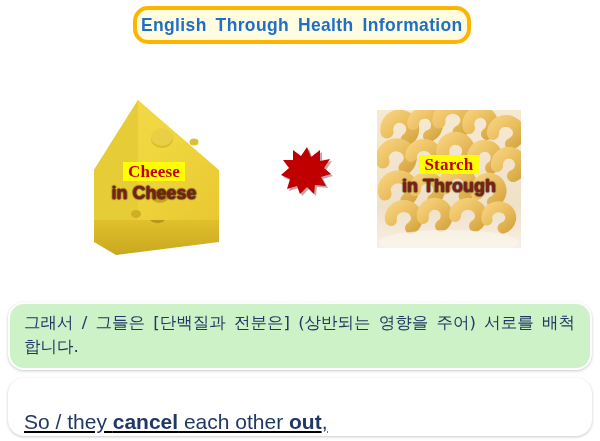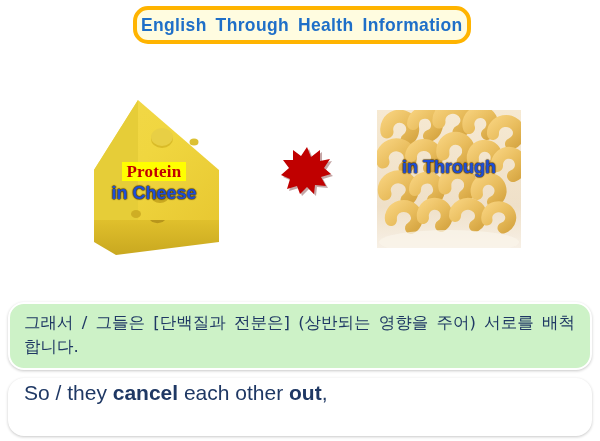--- a/index.html
+++ b/index.html
@@ -95,21 +95,21 @@
     color: #c00000;
     font-weight: bold;
     font-size: 17px;
     line-height: 1.12;
     padding: 0 5px;
     letter-spacing: 0.2px;
     font-family: "Liberation Serif", serif;
   }
   .label-bottom {
     display: block;
-    color: #1d4ed8;
+    color: #7f1d1d;
     font-weight: bold;
     font-size: 18px;
     line-height: 1.2;
     margin-top: 2px;
     text-shadow:
       -1px 0 1px rgba(60,40,0,.55),
        1px 0 1px rgba(60,40,0,.55),
        0 -1px 1px rgba(60,40,0,.55),
        0  1px 1px rgba(60,40,0,.55);
   }
@@ -138,21 +138,22 @@
     line-height: 1.48;
     word-spacing: 3px;
     font-family: "DejaVu Sans", "Liberation Sans", sans-serif;
   }
   #english-panel {
     top: 378px;
     height: 58px;
     background: #ffffff;
     padding: 0 14px;
     display: flex;
-    align-items: flex-start;
+    align-items: flex-end;
+    text-decoration: underline;
   }
   #english-text {
     color: #1f3864;
     font-size: 21px;
     line-height: 1.2;
     white-space: nowrap;
   }
   #english-text b { font-weight: bold; }
 </style>
 </head>
@@ -186,21 +187,21 @@
 
       <path d="M74 128 a9 7 0 0 0 15 0 z" fill="#b8961c"></path>
 
       <ellipse cx="86" cy="47" rx="11" ry="9" fill="#d9bb28"></ellipse>
       <ellipse cx="86" cy="45" rx="11" ry="9" fill="#e8cf45"></ellipse>
       <ellipse cx="118" cy="50" rx="4.5" ry="3.5" fill="#dcc033"></ellipse>
       <ellipse cx="84" cy="104" rx="9" ry="7" fill="#c9a820"></ellipse>
       <ellipse cx="60" cy="122" rx="5" ry="4" fill="#cfae24"></ellipse>
     </svg>
     <div class="photo-label" id="cheese-label">
-      <span class="label-top">Protein</span>
+      <span class="label-top">Cheese</span>
       <span class="label-bottom">in Cheese</span>
     </div>
   </div>
 
   <div id="starburst">
     <svg width="52" height="52" viewBox="0 0 52 52">
       <g transform="translate(2,2)">
         <polygon fill="rgba(90,0,0,.35)" points="26,2 30,12 39,5 39,16 49,14 43,23 50,29 40,32 45,41 34,40 33,49 26,42 19,49 16,41 6,44 9,34 0,30 8,23 2,15 12,15 12,5 20,11"></polygon>
       </g>
       <polygon fill="#c00000" points="26,2 30,12 39,5 39,16 49,14 43,23 50,29 40,32 45,41 34,40 33,49 26,42 19,49 16,41 6,44 9,34 0,30 8,23 2,15 12,15 12,5 20,11"></polygon>
@@ -238,20 +239,21 @@
         <path d="M68 78 a13 13 0 1 1 20 8" stroke-width="13"></path>
         <path d="M100 84 a12 12 0 1 1 16 8" stroke-width="12"></path>
         <path d="M14 110 a13 12 0 1 1 20 8" stroke-width="12"></path>
         <path d="M46 108 a12 12 0 1 1 18 8" stroke-width="12"></path>
         <path d="M78 106 a13 12 0 1 1 20 10" stroke-width="12"></path>
         <path d="M110 110 a12 11 0 1 1 16 8" stroke-width="11"></path>
       </g>
       <ellipse cx="72" cy="132" rx="70" ry="12" fill="#f9f4ea" opacity="0.75"></ellipse>
     </svg>
     <div class="photo-label" id="macaroni-label">
+      <span class="label-top">Starch</span>
       <span class="label-bottom">in Through</span>
     </div>
   </div>
 
 </div>
 
 <div class="panel" id="korean-panel">
   <div id="korean-text">그래서 / 그들은 [단백질과 전분은] (상반되는 영향을 주어) 서로를 배척합니다.</div>
 </div>
 

